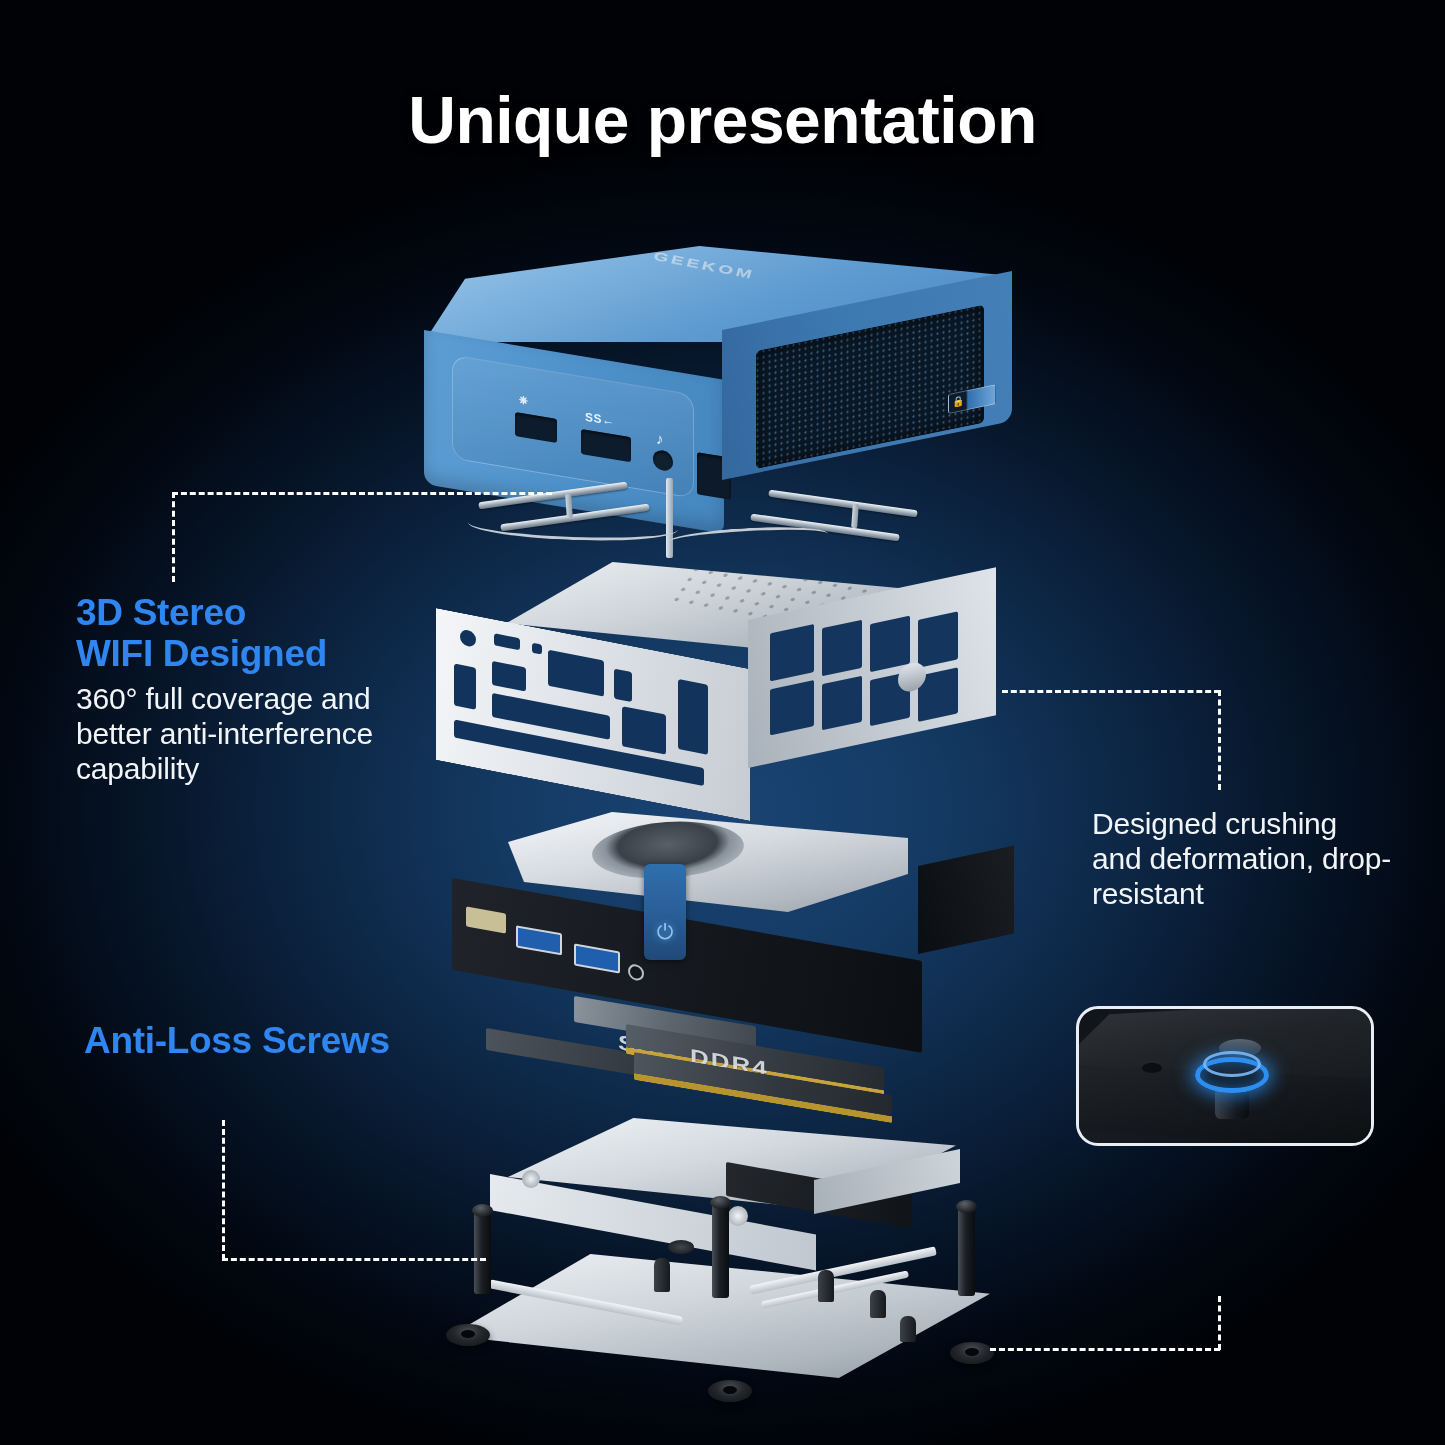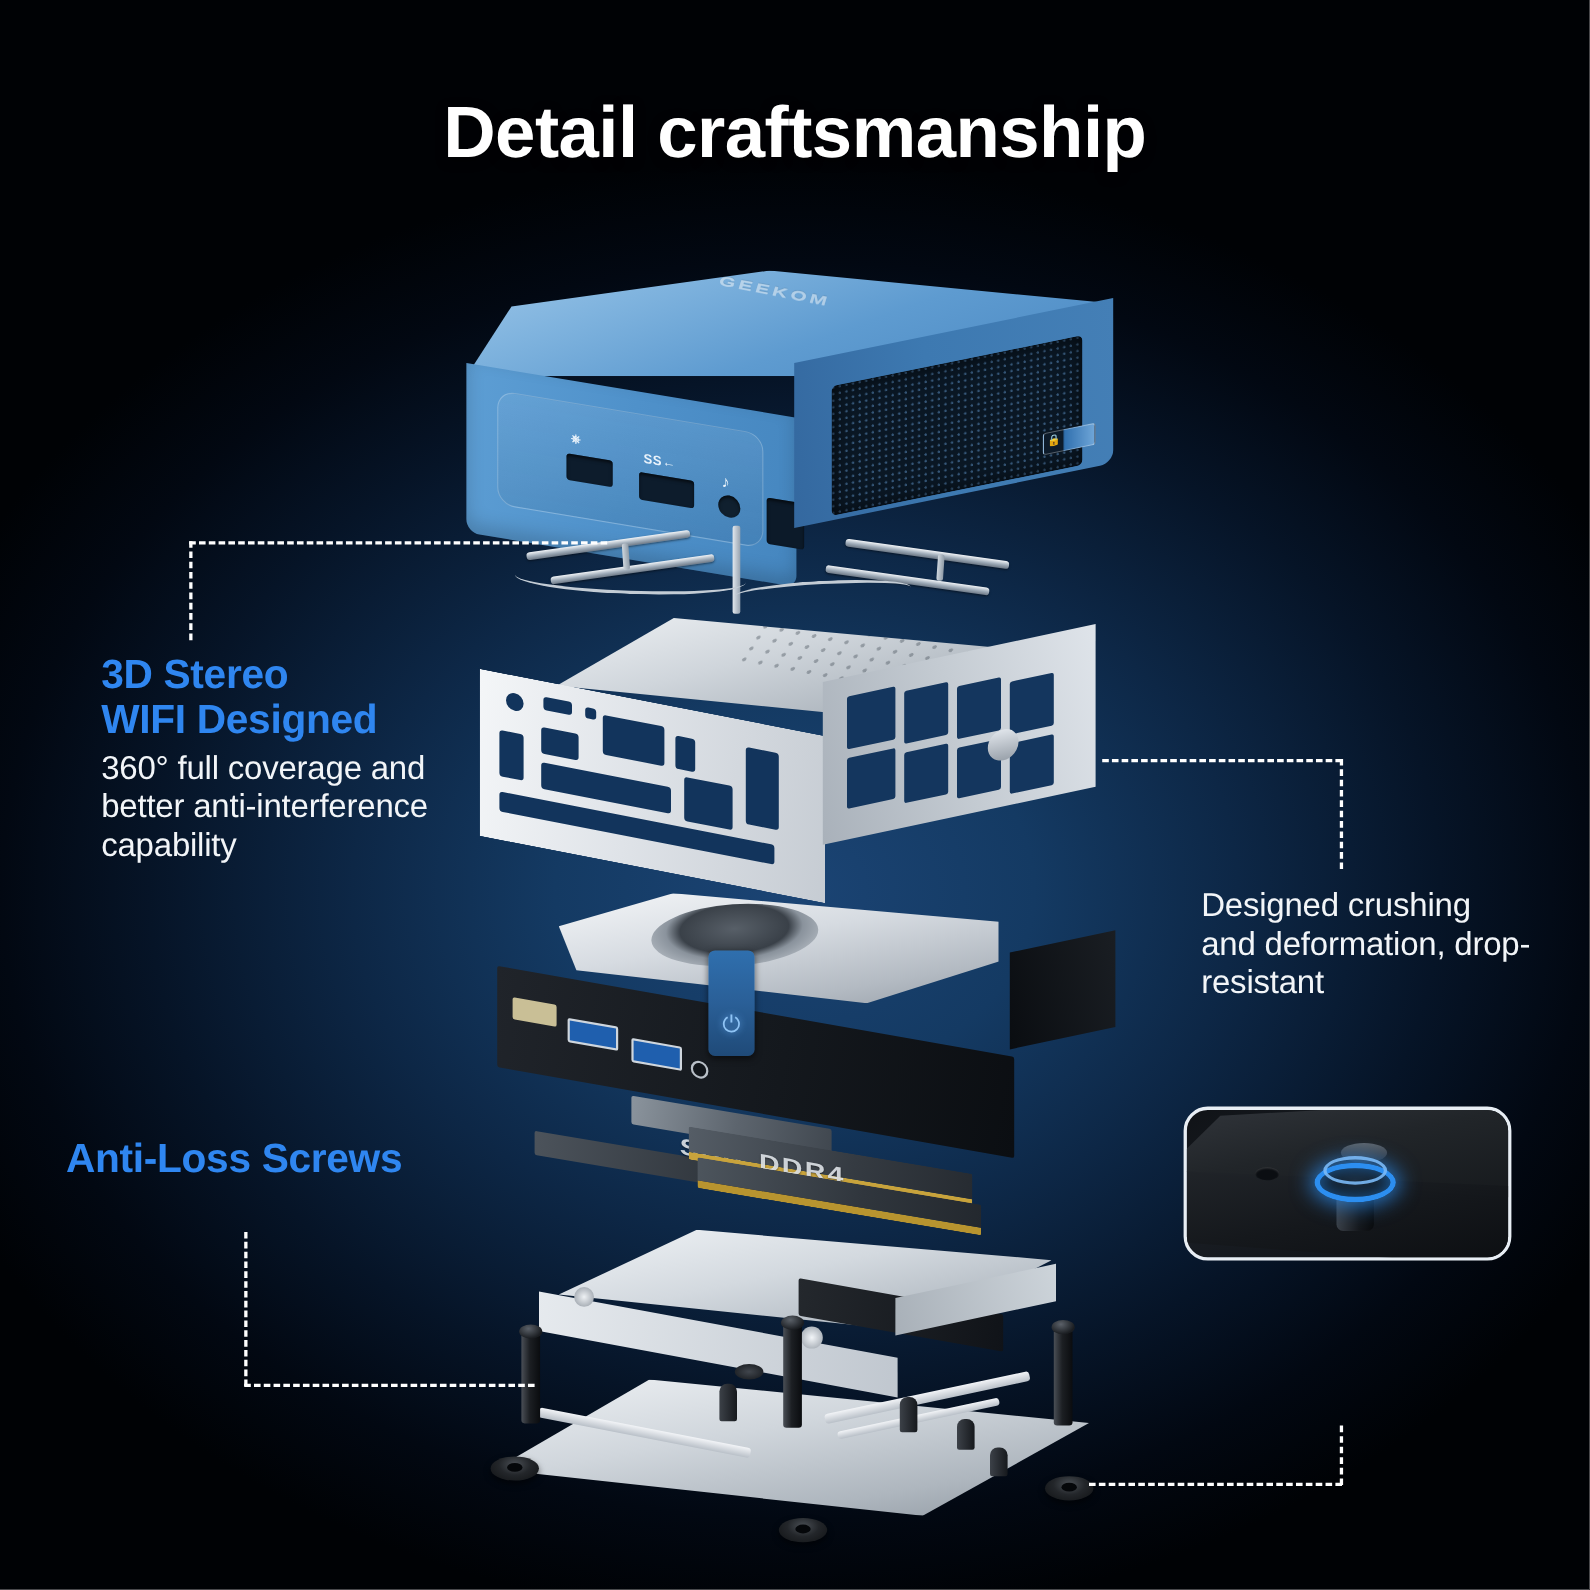--- a/index.html
+++ b/index.html
@@ -37,23 +37,23 @@
     line-height: 1.12;
     letter-spacing: -0.3px;
   }
   .callout .c-body {
     color: #f2f5f8;
     font-size: 30px;
     line-height: 1.17;
     margin-top: 6px;
     letter-spacing: -0.2px;
   }
-  #callout-antenna { left: 92px; top: 592px; width: 340px; }
+  #callout-antenna { left: 76px; top: 592px; width: 340px; }
   #callout-frame   { left: 1092px; top: 800px; width: 300px; }
-  #callout-screws  { left: 60px; top: 1020px; width: 480px; margin-top: 12px; }
+  #callout-screws  { left: 84px; top: 1020px; width: 480px; }
   #callout-feet    { left: 1074px; top: 1158px; width: 320px; }
 
   
   .leader { position: absolute; pointer-events: none; }
   .dash-h {
     position: absolute; height: 0;
     border-top: 3px dashed #ffffff;
   }
   .dash-v {
     position: absolute; width: 0;
@@ -433,21 +433,21 @@
     width: 42px; height: 18px;
     border-radius: 50%;
     background: linear-gradient(180deg,#5d646c,#2a2e33);
   }
 </style>
 </head>
 <body>
 
 <div id="stage">
 
-  <div class="title">Detail craftsmanship</div>
+  <div class="title">Unique presentation</div>
 
   <div id="assembly">
 
     <div id="mini-pc">
       <div class="pc-top"></div>
       <div class="brand-logo">GEEKOM</div>
       <div class="pc-front">
         <div class="pc-panel">
           <div class="port-icon" style="left:66px;top:26px;">⎈</div>
           <div class="port port-usbc"></div>

